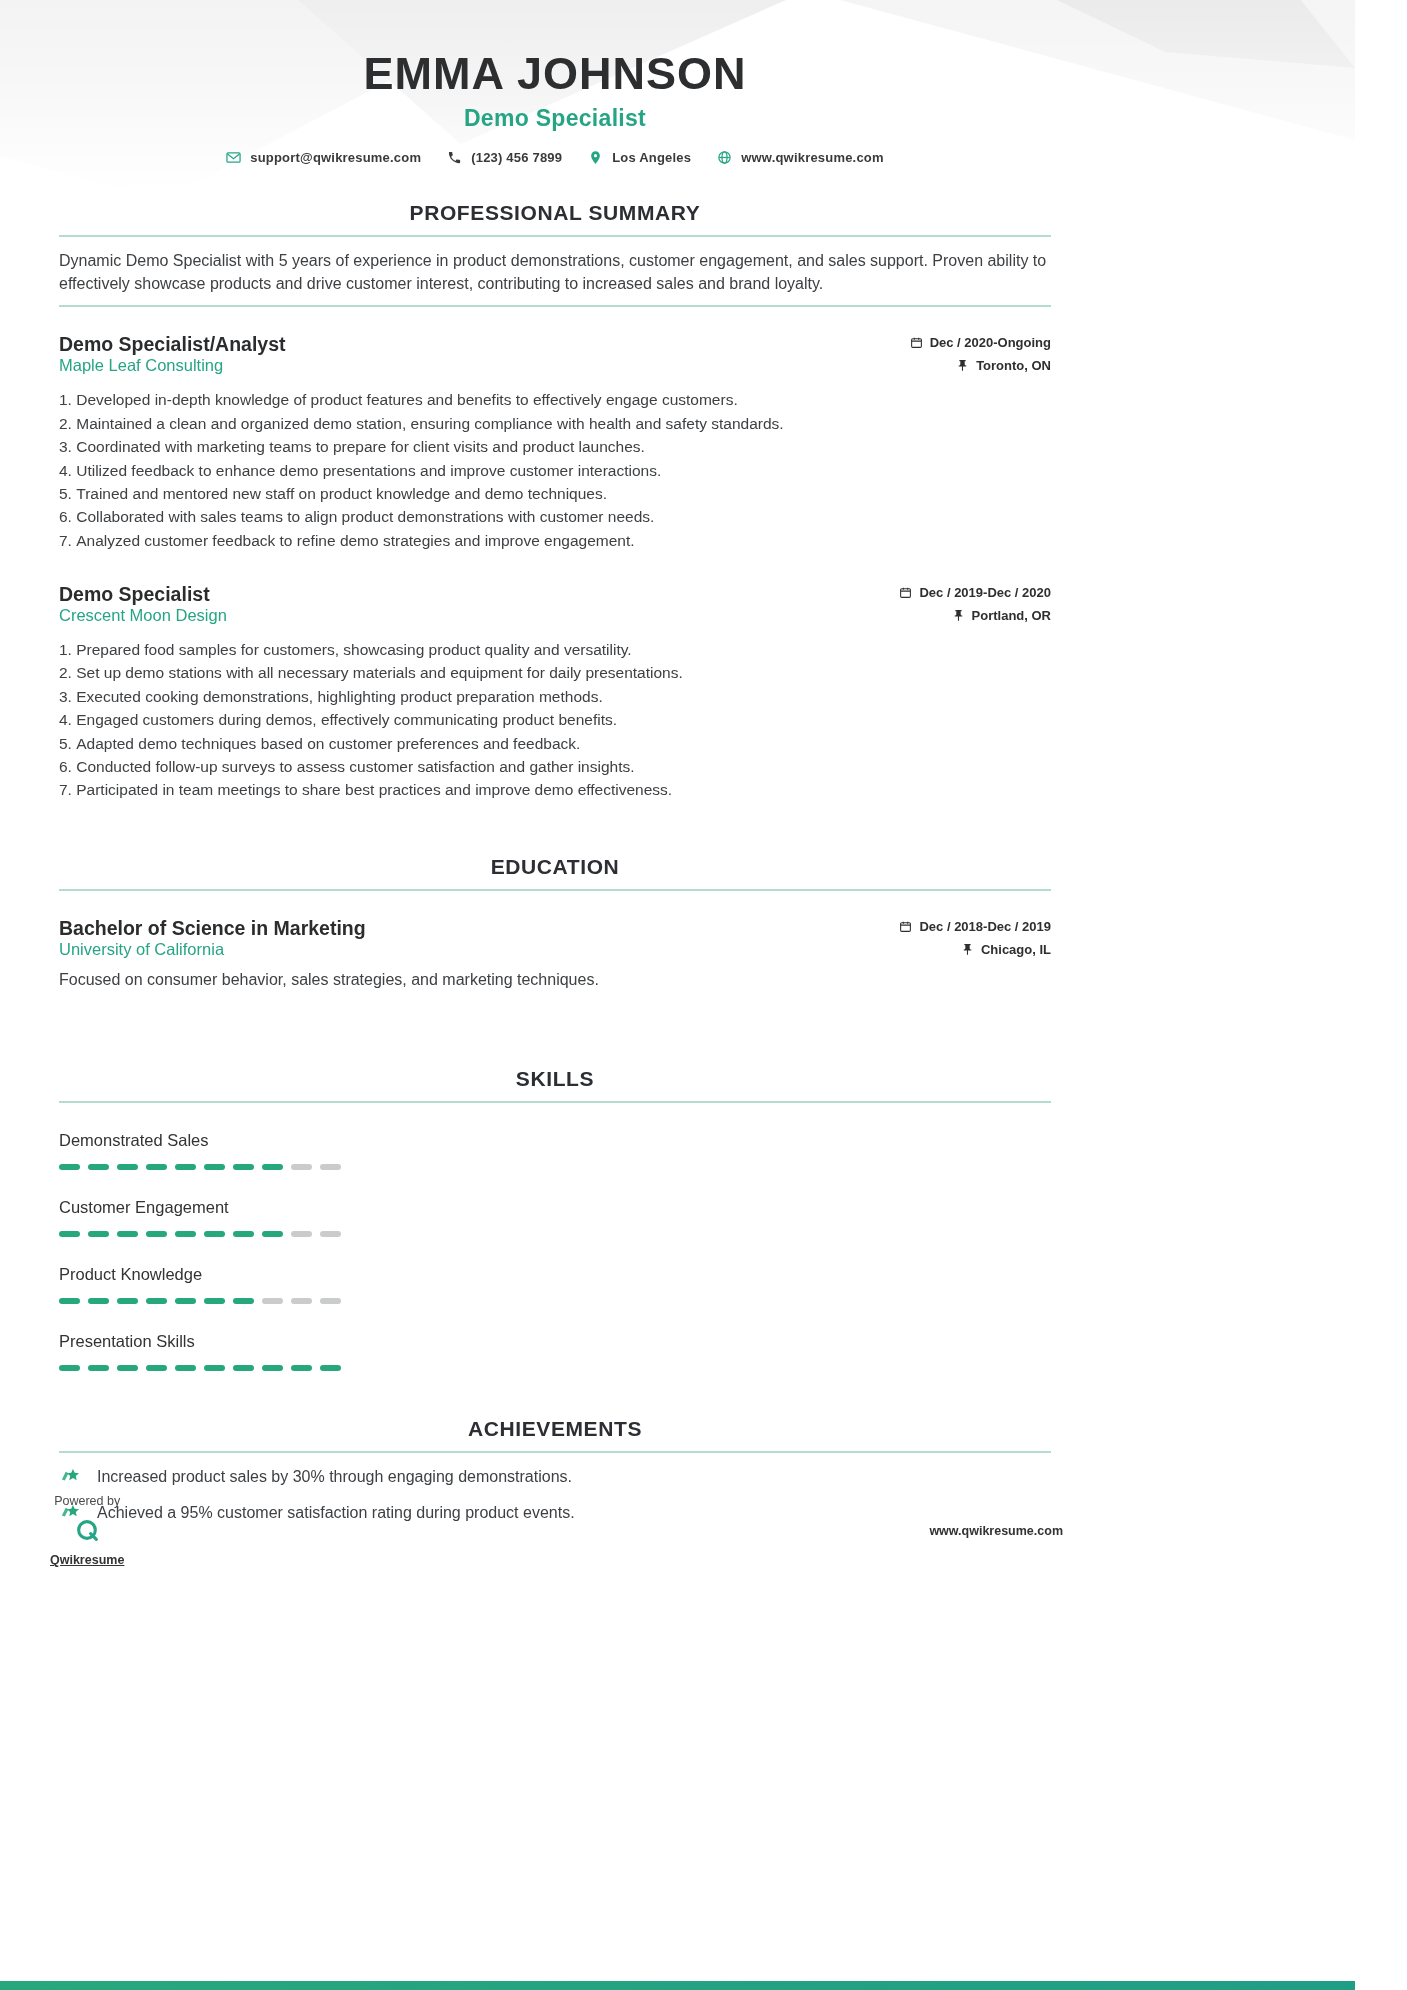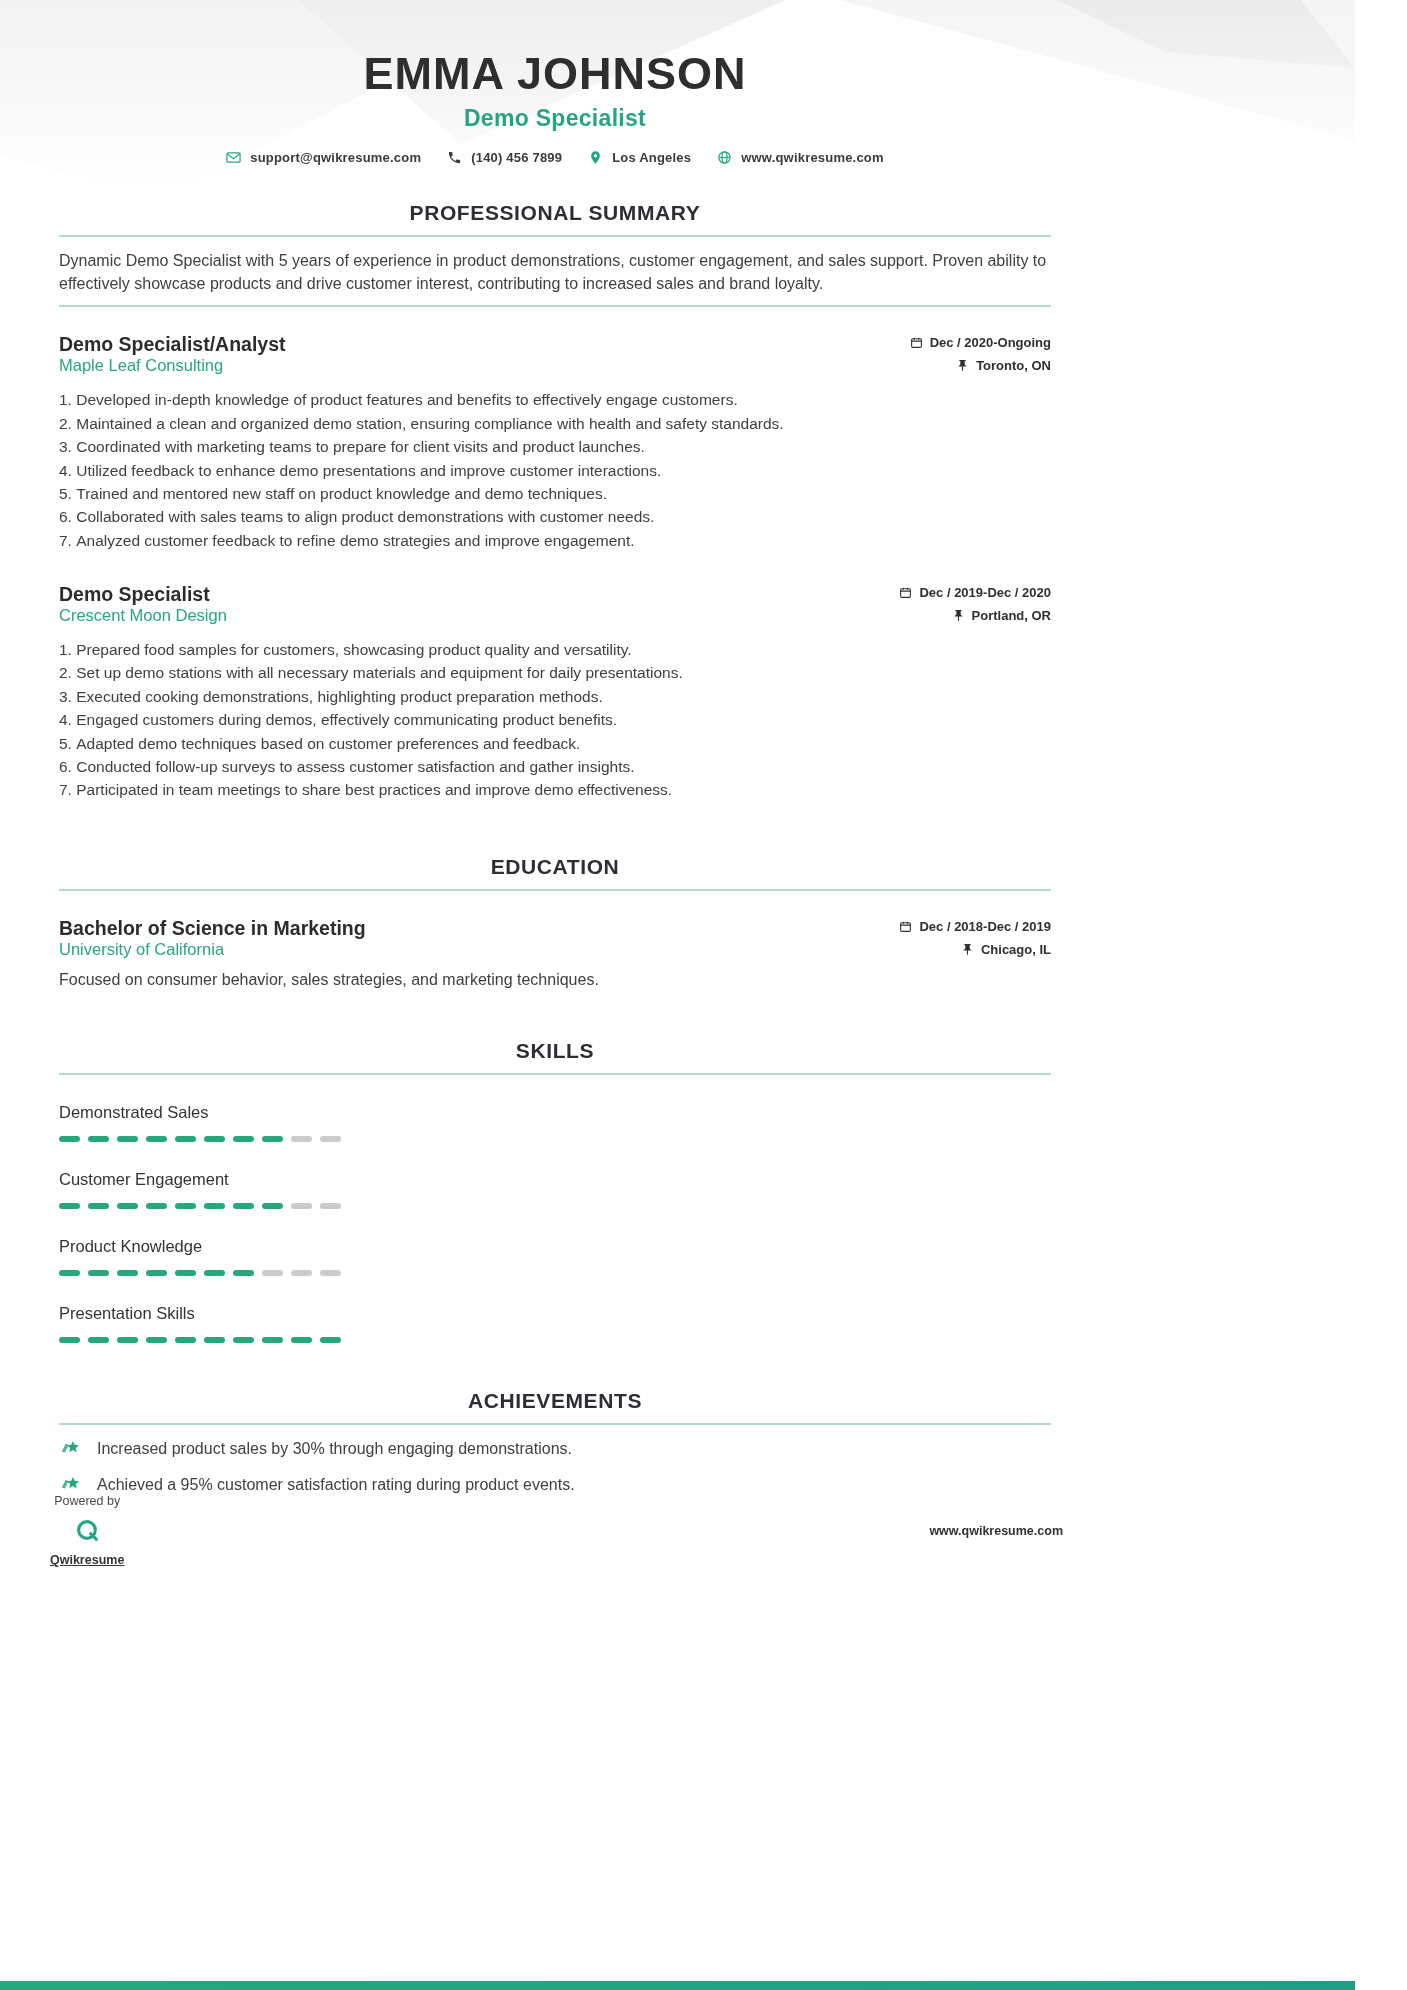--- a/index.html
+++ b/index.html
@@ -54,21 +54,21 @@
   .meta + .meta{margin-top:8px;}
   .meta .ico{display:inline-flex;width:13px;height:13px;color:#2f2f2f;}
   .meta svg{width:100%;height:100%;}
   ol.bullets{margin-top:14px;list-style:decimal inside;}
   ol.bullets li{font-size:15.5px;line-height:1.38;margin:2px 0;color:var(--body);}
 
   .education h2{margin-top:54px;}
   .edu-head{margin-top:26px;}
   .edu-desc{margin-top:12px;font-size:16px;color:var(--body);}
 
-  .skills h2{margin-top:50px;}
+  .skills h2{margin-top:78px;}
   .skills-grid{margin-top:28px;display:grid;grid-template-columns:repeat(1,1fr);column-gap:38px;row-gap:28px;}
   .skill-name{font-size:16.5px;color:#333;}
   .skill-bar{margin-top:14px;display:flex;gap:8px;}
   .dash{width:21px;height:6px;border-radius:3px;background:var(--dash-gray);}
   .dash.on{background:var(--dash-green);}
 
   .achievements h2{margin-top:46px;}
   .ach-list{margin-top:8px;}
   .achievement{display:flex;align-items:center;gap:15px;margin-top:13px;font-size:16px;color:var(--body);}
   .ach-icon{display:inline-flex;width:23px;height:23px;color:var(--dash-green);flex-shrink:0;}
@@ -110,21 +110,21 @@
               </svg>
           </span>
           <span>support@qwikresume.com</span>
         </span>
         <span class="contact-item">
           <span class="ico dark">
             <svg viewBox="0 0 24 24">
                 <path d="M6.6 10.8c1.4 2.8 3.8 5.2 6.6 6.6l2.2-2.2c.3-.3.7-.4 1-.2 1.1.4 2.3.6 3.6.6.6 0 1 .4 1 1V20c0 .6-.4 1-1 1C10.8 21 3 13.2 3 3.9 3 3.4 3.4 3 4 3h3.5c.6 0 1 .4 1 1 0 1.2.2 2.4.6 3.6.1.3 0 .7-.2 1l-2.3 2.2z" fill="currentColor"></path>
               </svg>
           </span>
-          <span>(140) 456 7899</span>
+          <span>(123) 456 7899</span>
         </span>
         <span class="contact-item">
           <span class="ico">
             <svg viewBox="0 0 24 24">
                 <path d="M12 2C8.1 2 5 5.1 5 9c0 5.2 7 13 7 13s7-7.8 7-13c0-3.9-3.1-7-7-7zm0 9.5A2.5 2.5 0 1 1 12 6.5a2.5 2.5 0 0 1 0 5z" fill="currentColor"></path>
               </svg>
           </span>
           <span>Los Angeles</span>
         </span>
         <span class="contact-item">

